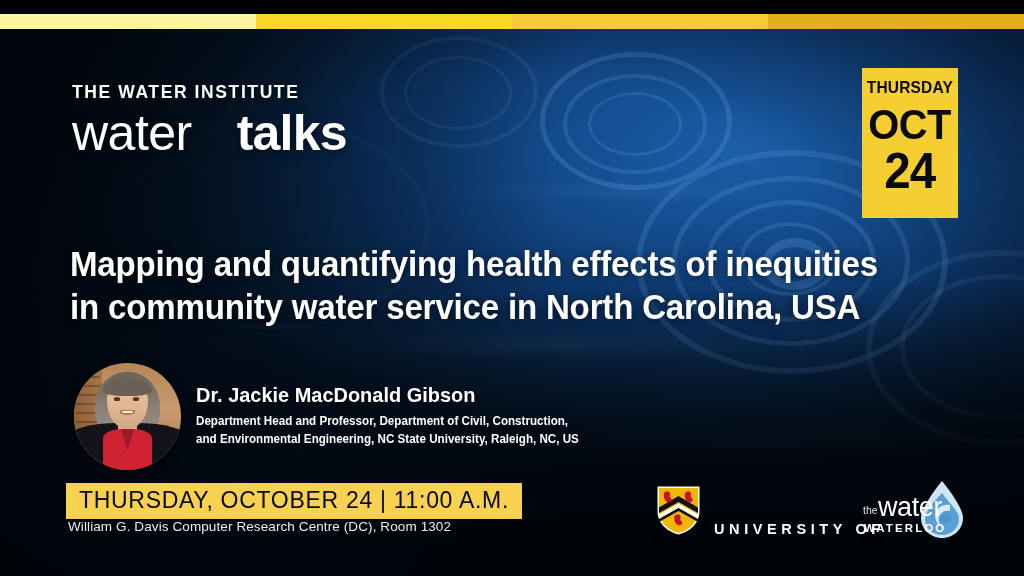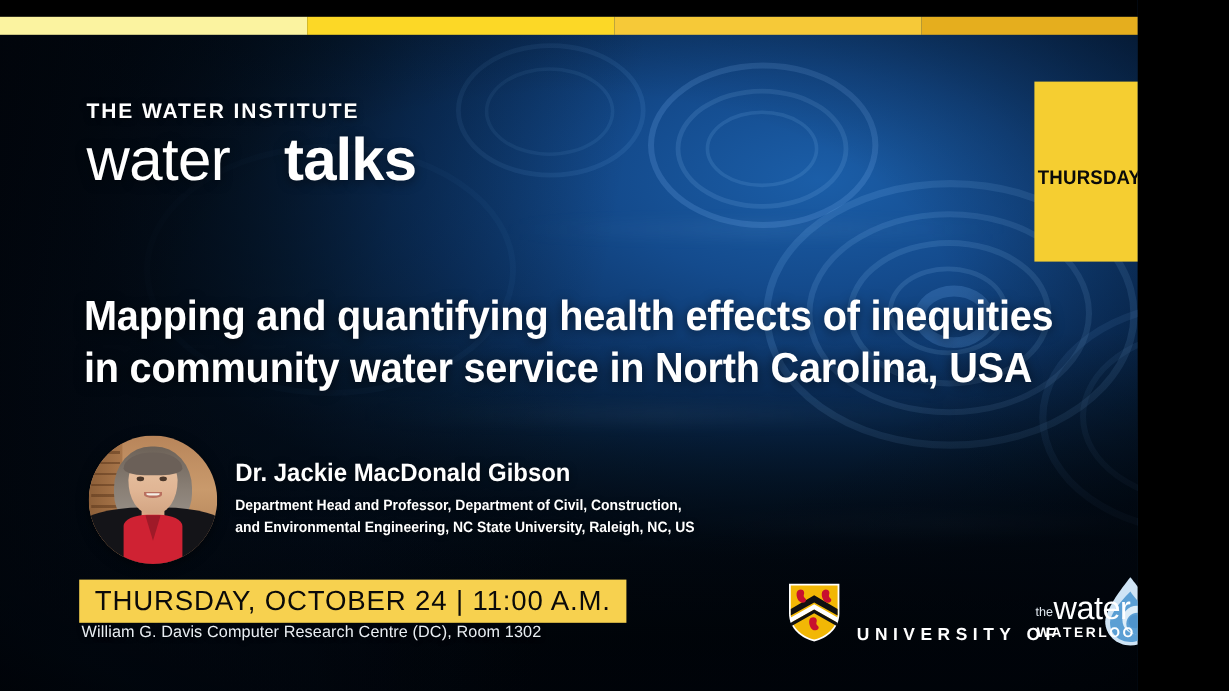--- a/index.html
+++ b/index.html
@@ -2,21 +2,21 @@
 <html><head>
 <meta charset="utf-8">
 <style>
   html, body {
     margin: 0;
     padding: 0;
     background: #000;
   }
   #poster {
     position: relative;
-    width: 948px;
+    width: 1024px;
     height: 576px;
     overflow: hidden;
     background: #020a14;
     font-family: "Liberation Sans", sans-serif;
   }
 
   
   .bg-layer {
     position: absolute;
     inset: 0;
@@ -118,20 +118,21 @@
 
   
   .date-badge {
     position: absolute;
     left: 862px;
     top: 68px;
     width: 96px;
     height: 150px;
     background: #f5ce31;
     display: flex;
+    flex-direction: column;
     align-items: center;
     justify-content: flex-start;
     padding-top: 11px;
     box-sizing: border-box;
   }
   .badge-dow {
     color: #0a0a0a;
     font-size: 16.5px;
     font-weight: bold;
     letter-spacing: 0.2px;

